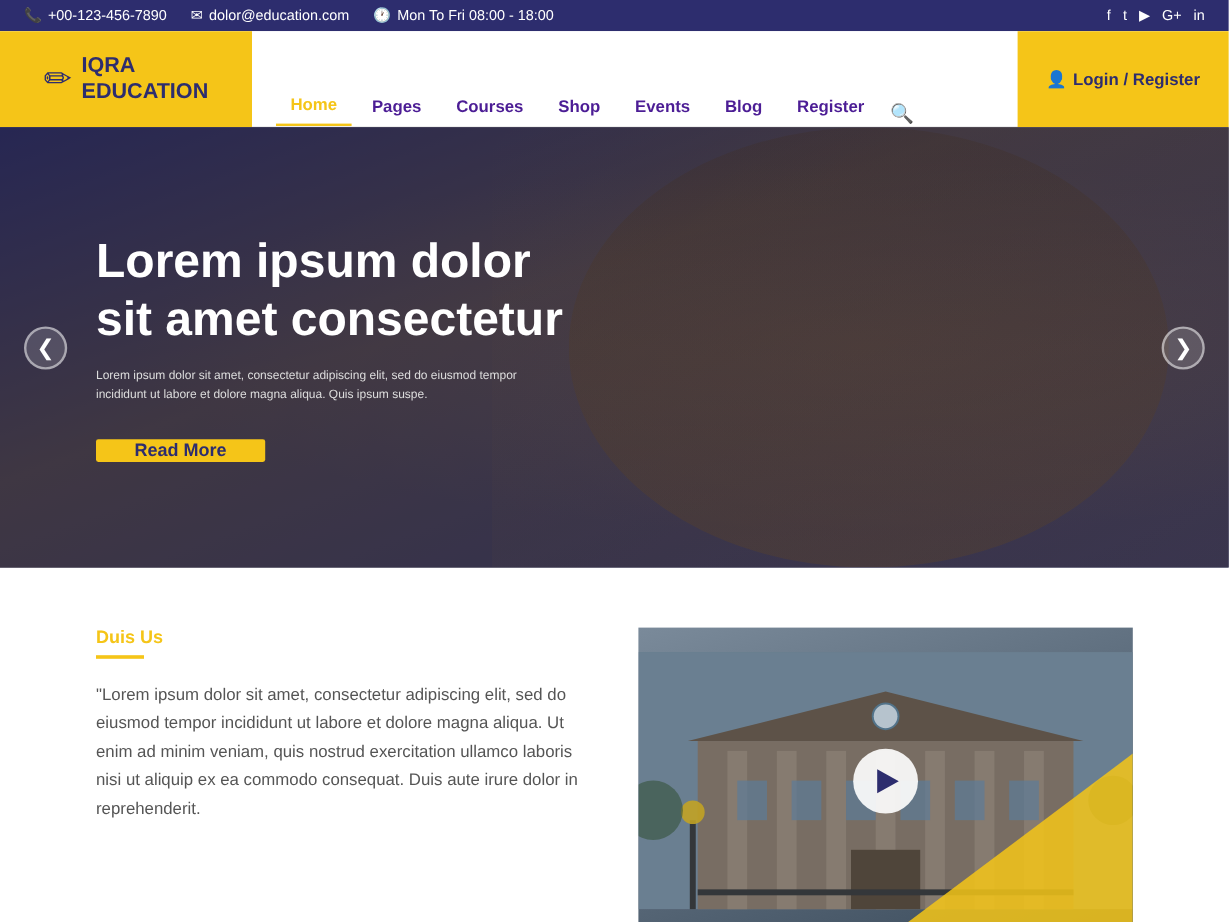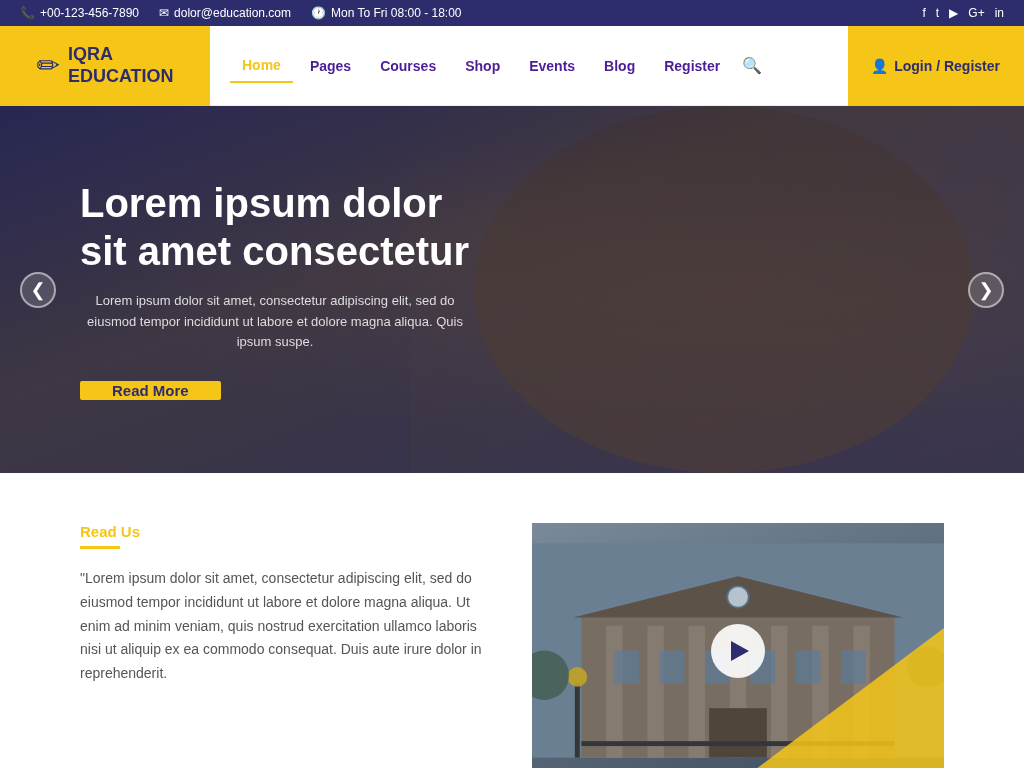--- a/index.html
+++ b/index.html
@@ -37,21 +37,21 @@
       align-items: center;
       justify-content: center;
       flex-shrink: 0;
       gap: 8px;
     }
     .logo-icon { font-size: 28px; color: #2d2d6e; }
     .logo-text { color: #2d2d6e; font-weight: 900; font-size: 18px; line-height: 1.2; }
     .nav-area {
       flex: 1;
       display: flex;
-      align-items: center;
+      align-items: flex-end;
       padding: 0 20px;
       height: 100%;
     }
     .nav-menu { display: flex; list-style: none; gap: 5px; align-items: center; }
     .nav-menu li a {
       text-decoration: none;
       color: #4c1d95;
       font-size: 14px;
       font-weight: 600;
       padding: 8px 12px;
@@ -105,24 +105,23 @@
     }
     .hero-title {
       font-size: 40px;
       font-weight: 900;
       color: #fff;
       line-height: 1.2;
       margin-bottom: 16px;
     }
     .hero-desc {
       color: #ddd;
-      font-size: 13px;
+      font-size: 10px;
       line-height: 1.6;
       margin-bottom: 28px;
-      text-align: center;
     }
     .hero-btn {
       background: #f5c518;
       color: #2d2d6e;
       border: none;
       padding: 1px 32px;
       font-size: 15px;
       font-weight: 700;
       cursor: pointer;
       border-radius: 2px;
@@ -318,21 +317,21 @@
     <p class="hero-desc">Lorem ipsum dolor sit amet, consectetur adipiscing elit, sed do eiusmod tempor incididunt ut labore et dolore magna aliqua. Quis ipsum suspe.</p>
     <button class="hero-btn">Read More</button>
   </div>
 
   <div class="hero-arrow hero-arrow-left">❮</div>
   <div class="hero-arrow hero-arrow-right">❯</div>
 </section>
 
 <section class="about-section">
   <div class="about-left">
-    <div class="about-label">Read Us</div>
+    <div class="about-label">Duis Us</div>
     <div class="about-label-underline"></div>
     <p class="about-desc">"Lorem ipsum dolor sit amet, consectetur adipiscing elit, sed do eiusmod tempor incididunt ut labore et dolore magna aliqua. Ut enim ad minim veniam, quis nostrud exercitation ullamco laboris nisi ut aliquip ex ea commodo consequat. Duis aute irure dolor in reprehenderit.</p>
 
   </div>
   <div class="about-right">
     <div class="about-image">
       
       <svg class="building-svg" viewBox="0 0 500 260" xmlns="http://www.w3.org/2000/svg">
 
         <rect width="500" height="260" fill="#7a8fa0"></rect>

